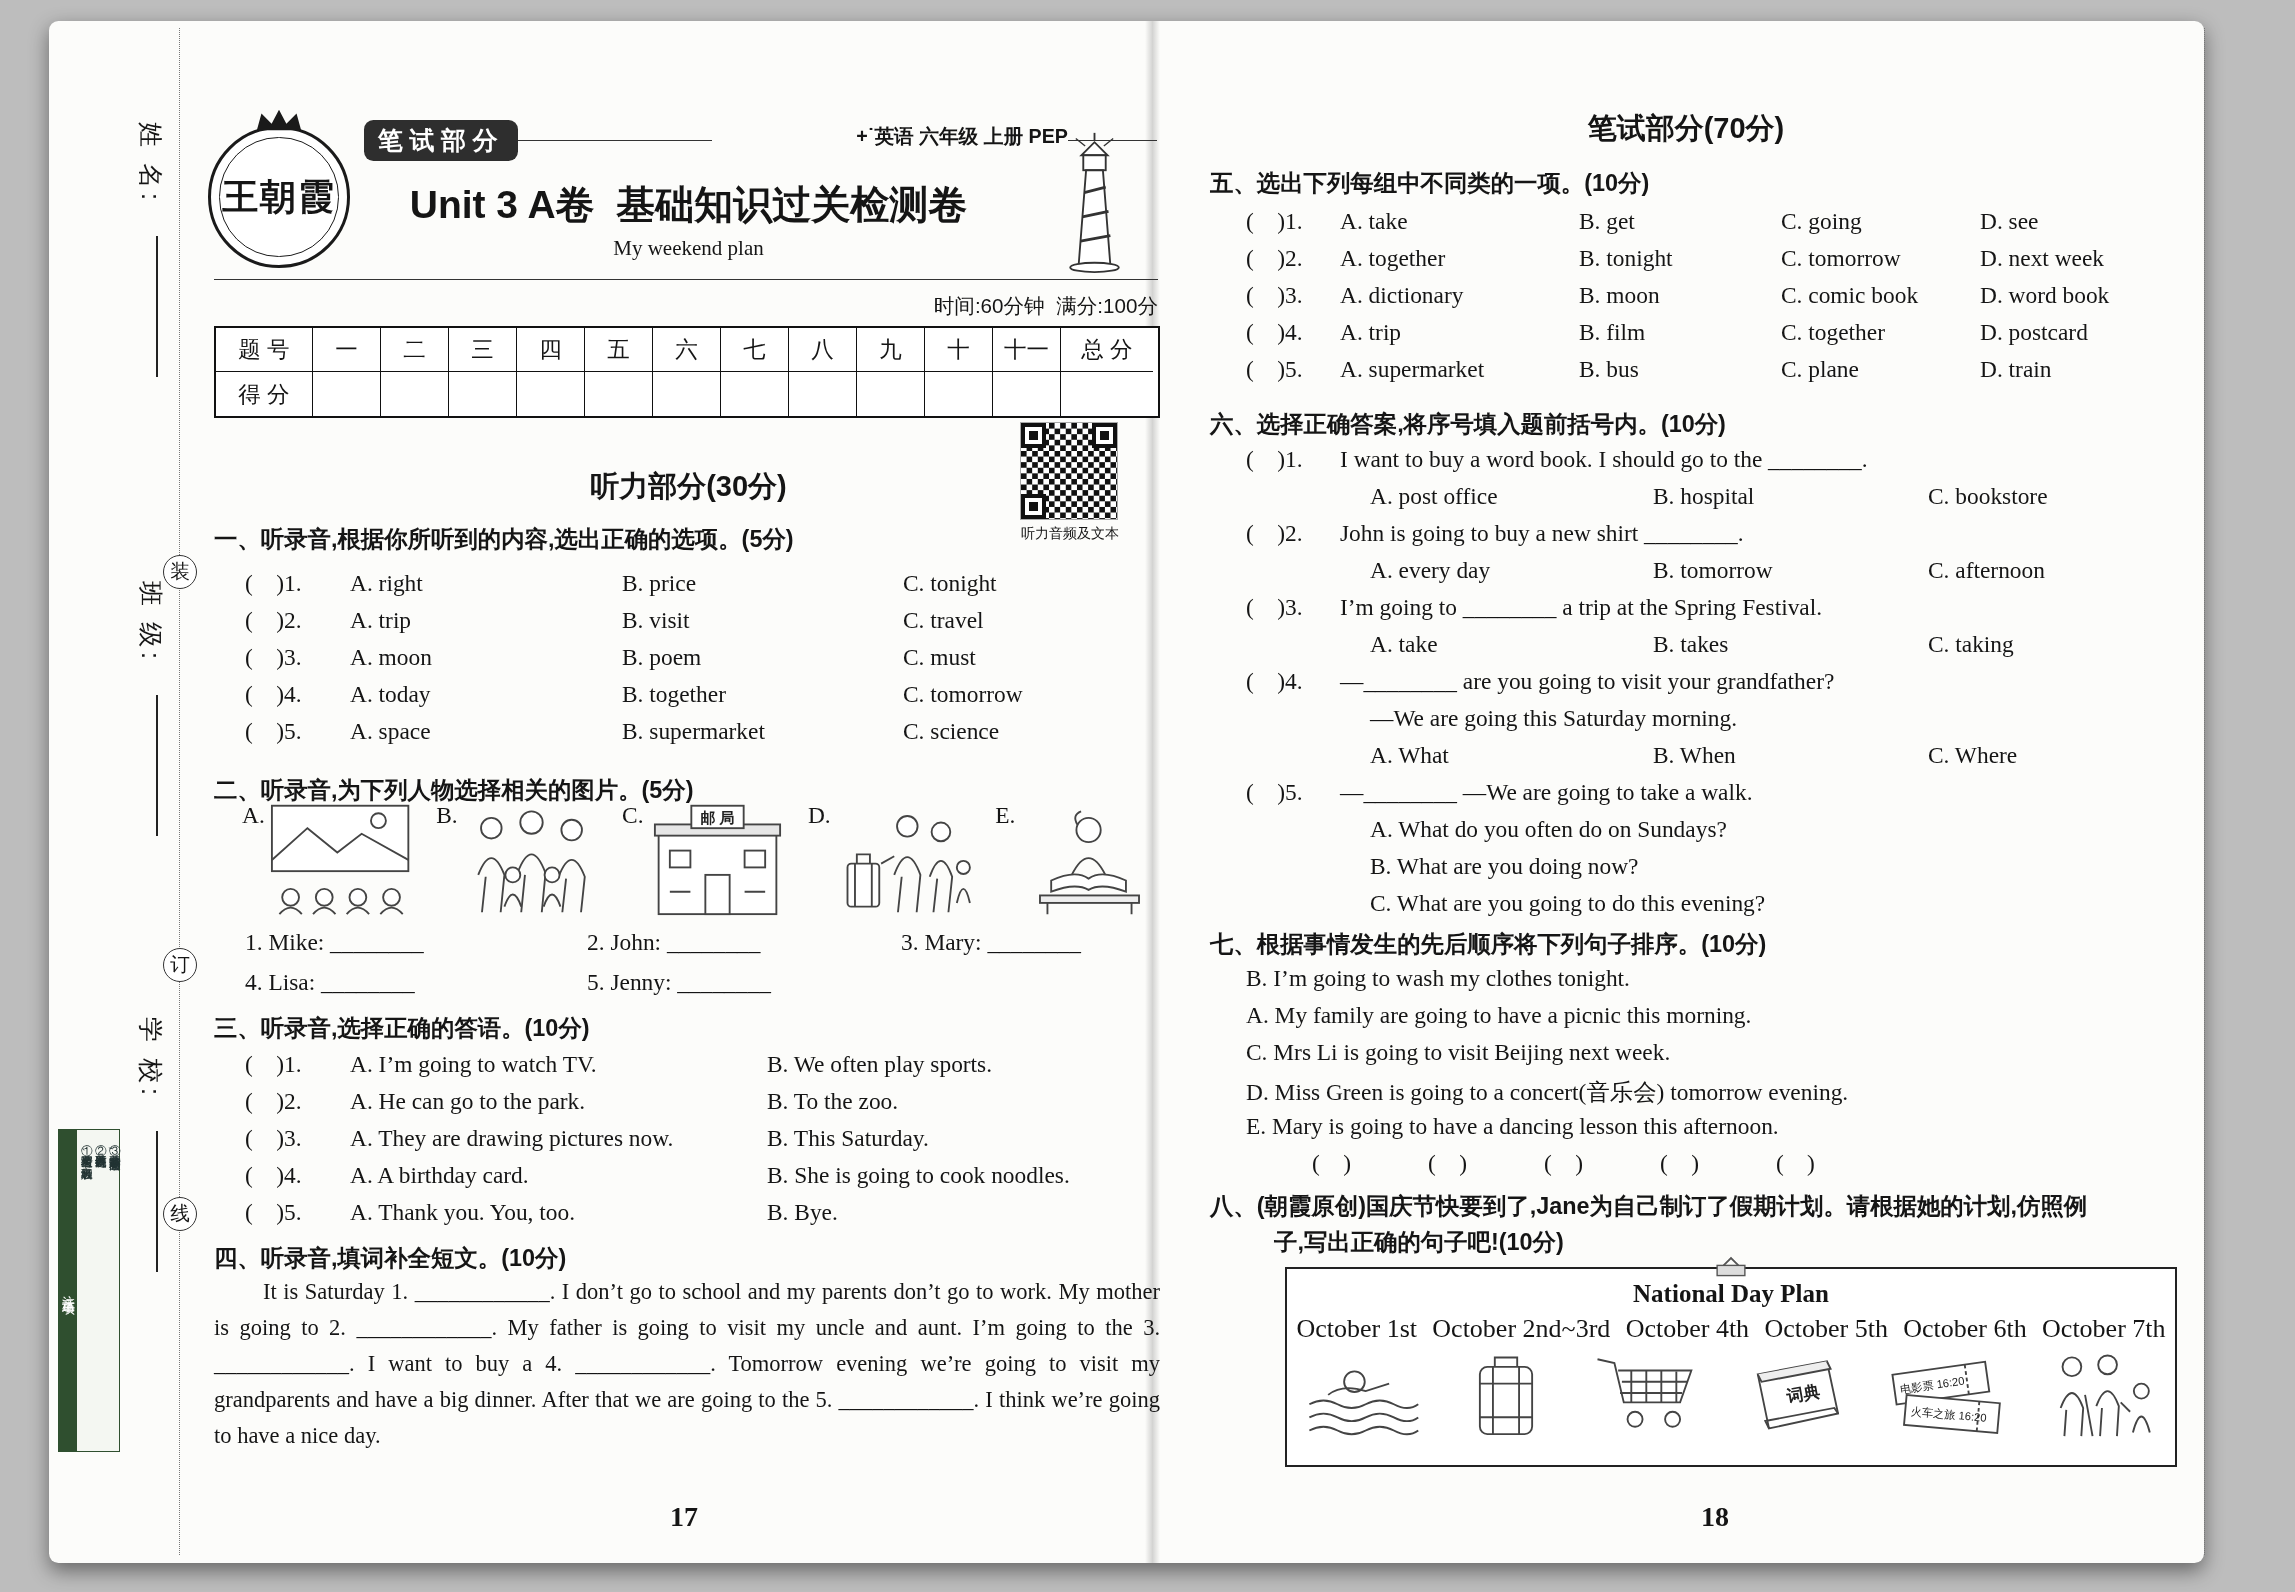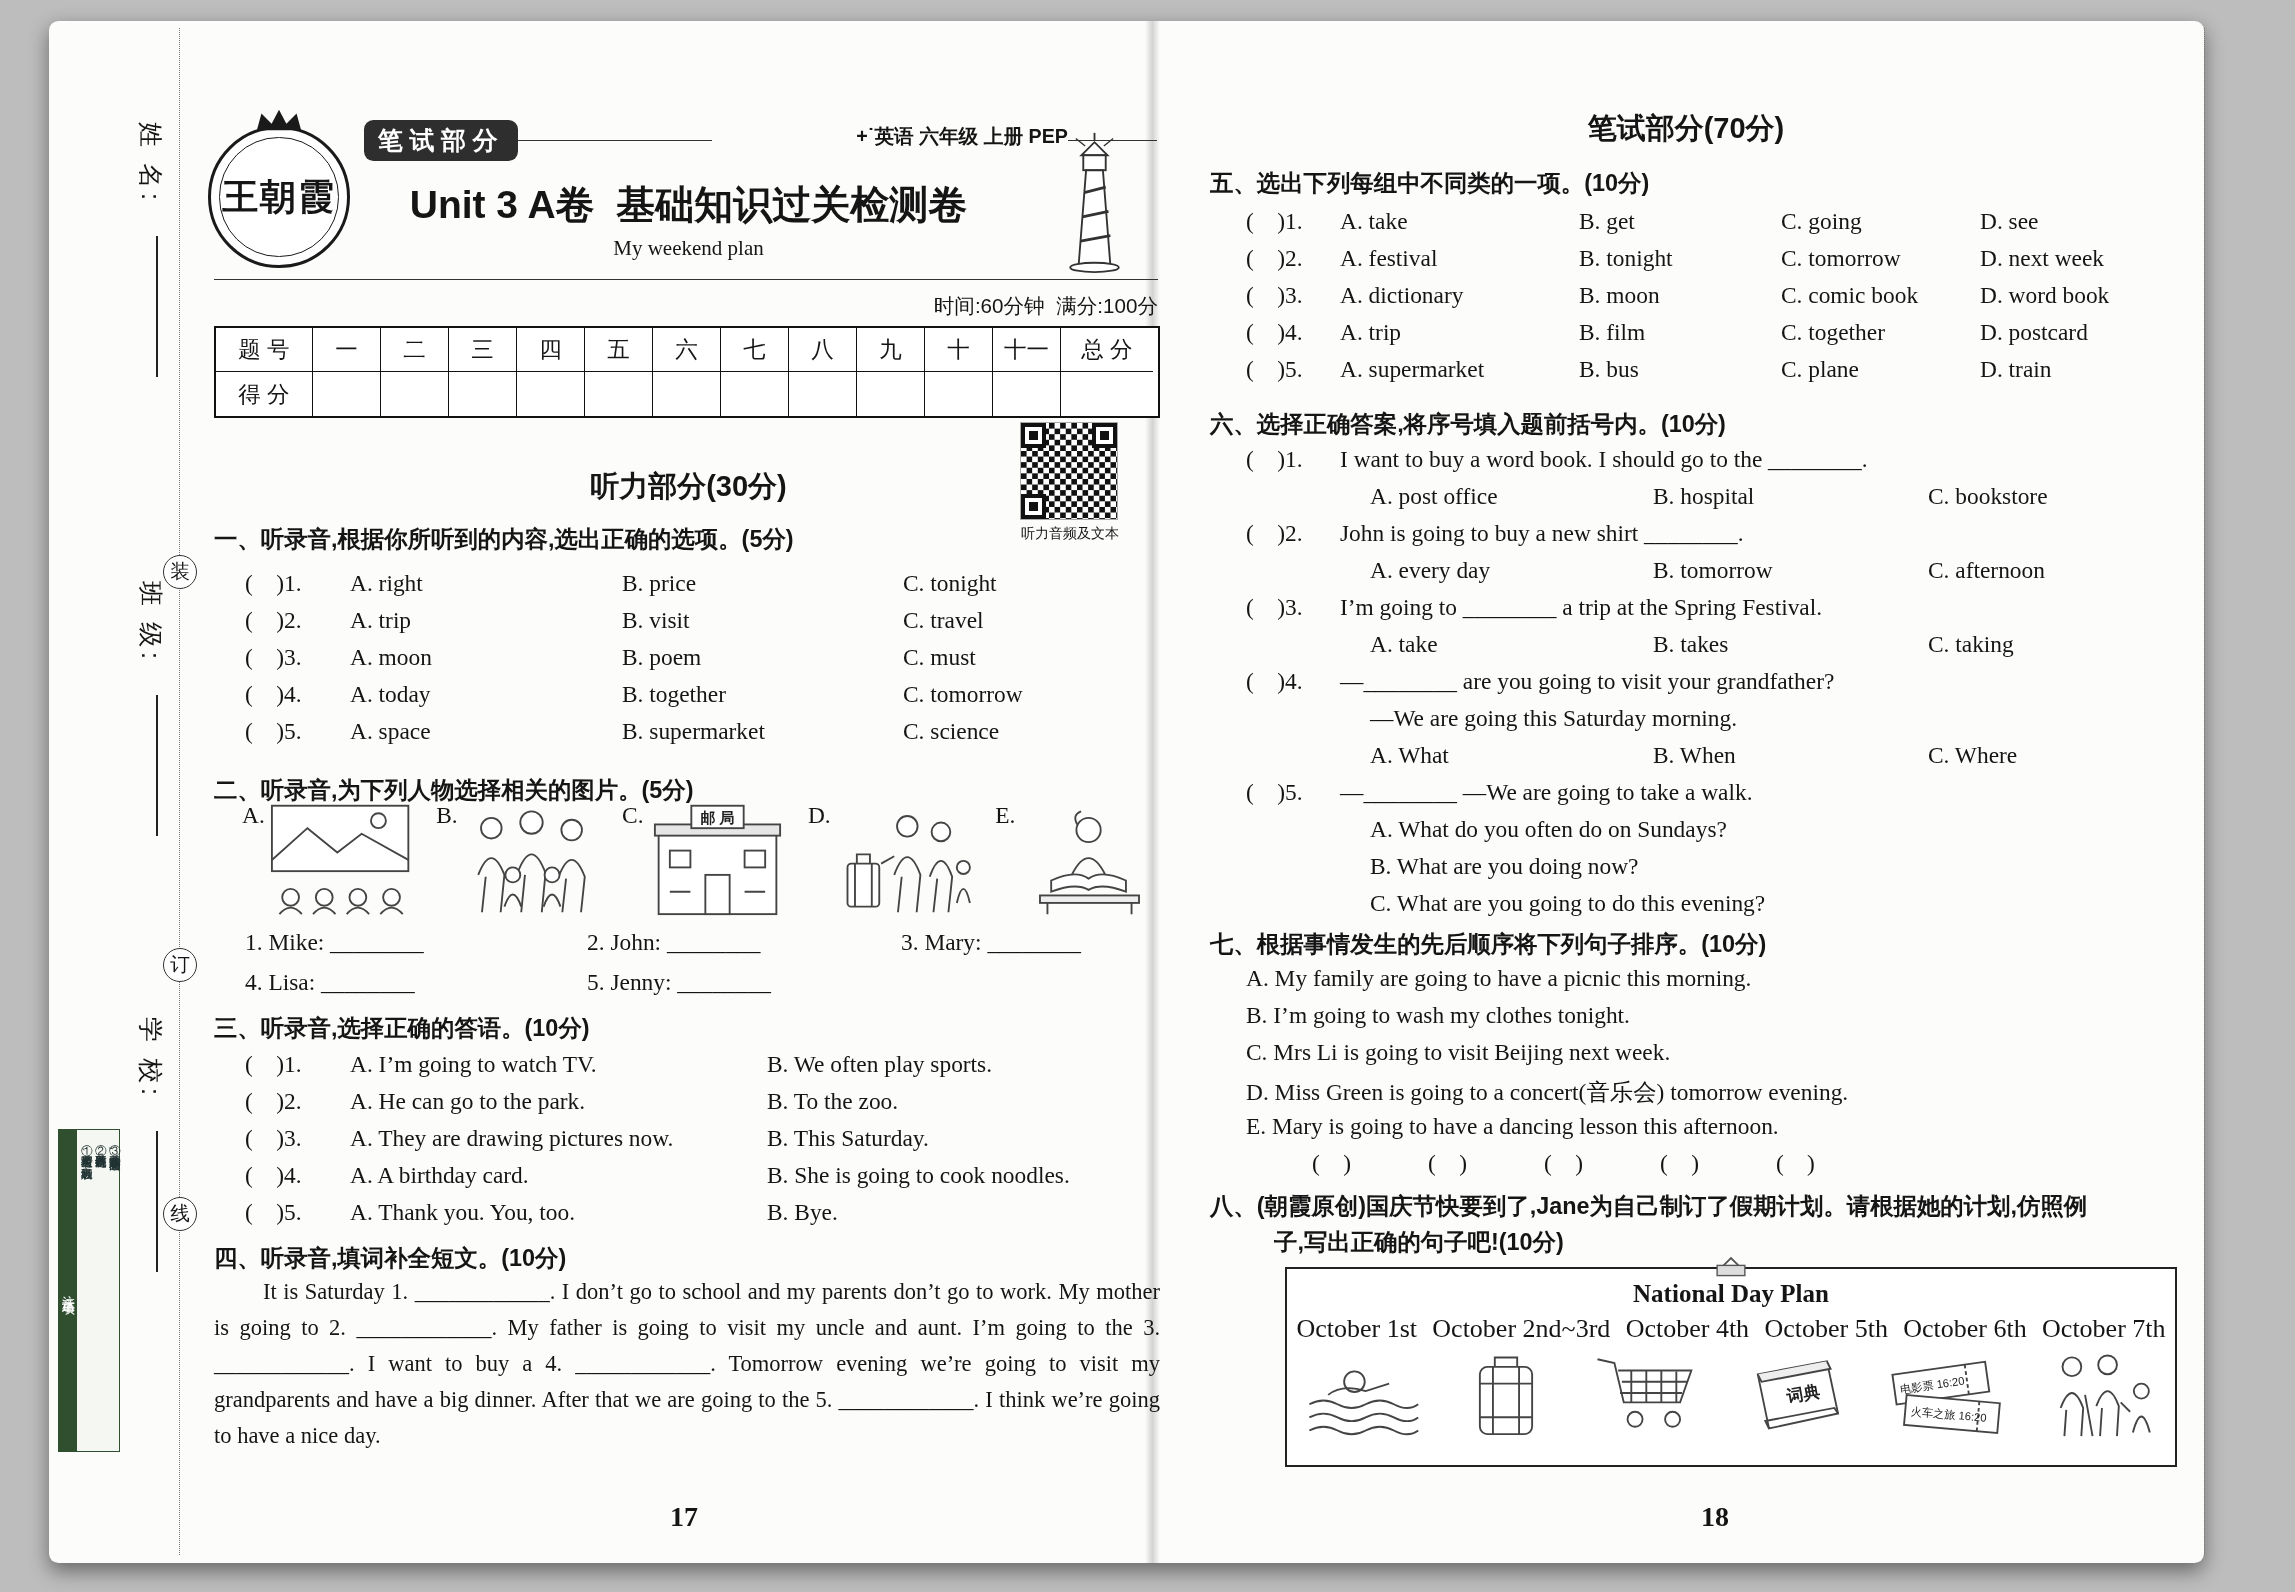--- a/index.html
+++ b/index.html
@@ -341,21 +341,21 @@
   <div class="flow" style="left:1246px;top:208px;width:937px;">
     <div class="ln">
         <span class="cq6">(&nbsp;&nbsp;&nbsp;&nbsp;)1.</span>
         <span class="c5a">A. take</span>
         <span class="c5b">B. get</span>
         <span class="c5c">C. going</span>
         <span>D. see</span>
       </div>
     <div class="ln">
         <span class="cq6">(&nbsp;&nbsp;&nbsp;&nbsp;)2.</span>
-        <span class="c5a">A. festival</span>
+        <span class="c5a">A. together</span>
         <span class="c5b">B. tonight</span>
         <span class="c5c">C. tomorrow</span>
         <span>D. next week</span>
       </div>
     <div class="ln">
         <span class="cq6">(&nbsp;&nbsp;&nbsp;&nbsp;)3.</span>
         <span class="c5a">A. dictionary</span>
         <span class="c5b">B. moon</span>
         <span class="c5c">C. comic book</span>
         <span>D. word book</span>
@@ -428,24 +428,24 @@
         <span>B. What are you doing now?</span>
       </div>
     <div class="ln6 ind">
         <span>C. What are you going to do this evening?</span>
       </div>
   </div>
 
   <div class="hd" style="left:1210px;top:928px;">七、根据事情发生的先后顺序将下列句子排序。(10分)</div>
   <div class="flow" style="left:1246px;top:965px;width:937px;">
     <div class="ln6">
+        <span>B. I’m going to wash my clothes tonight.</span>
+      </div>
+    <div class="ln6">
         <span>A. My family are going to have a picnic this morning.</span>
-      </div>
-    <div class="ln6">
-        <span>B. I’m going to wash my clothes tonight.</span>
       </div>
     <div class="ln6">
         <span>C. Mrs Li is going to visit Beijing next week.</span>
       </div>
     <div class="ln6">
         <span>D. Miss Green is going to a concert(音乐会) tomorrow evening.</span>
       </div>
     <div class="ln6">
         <span>E. Mary is going to have a dancing lesson this afternoon.</span>
       </div>

